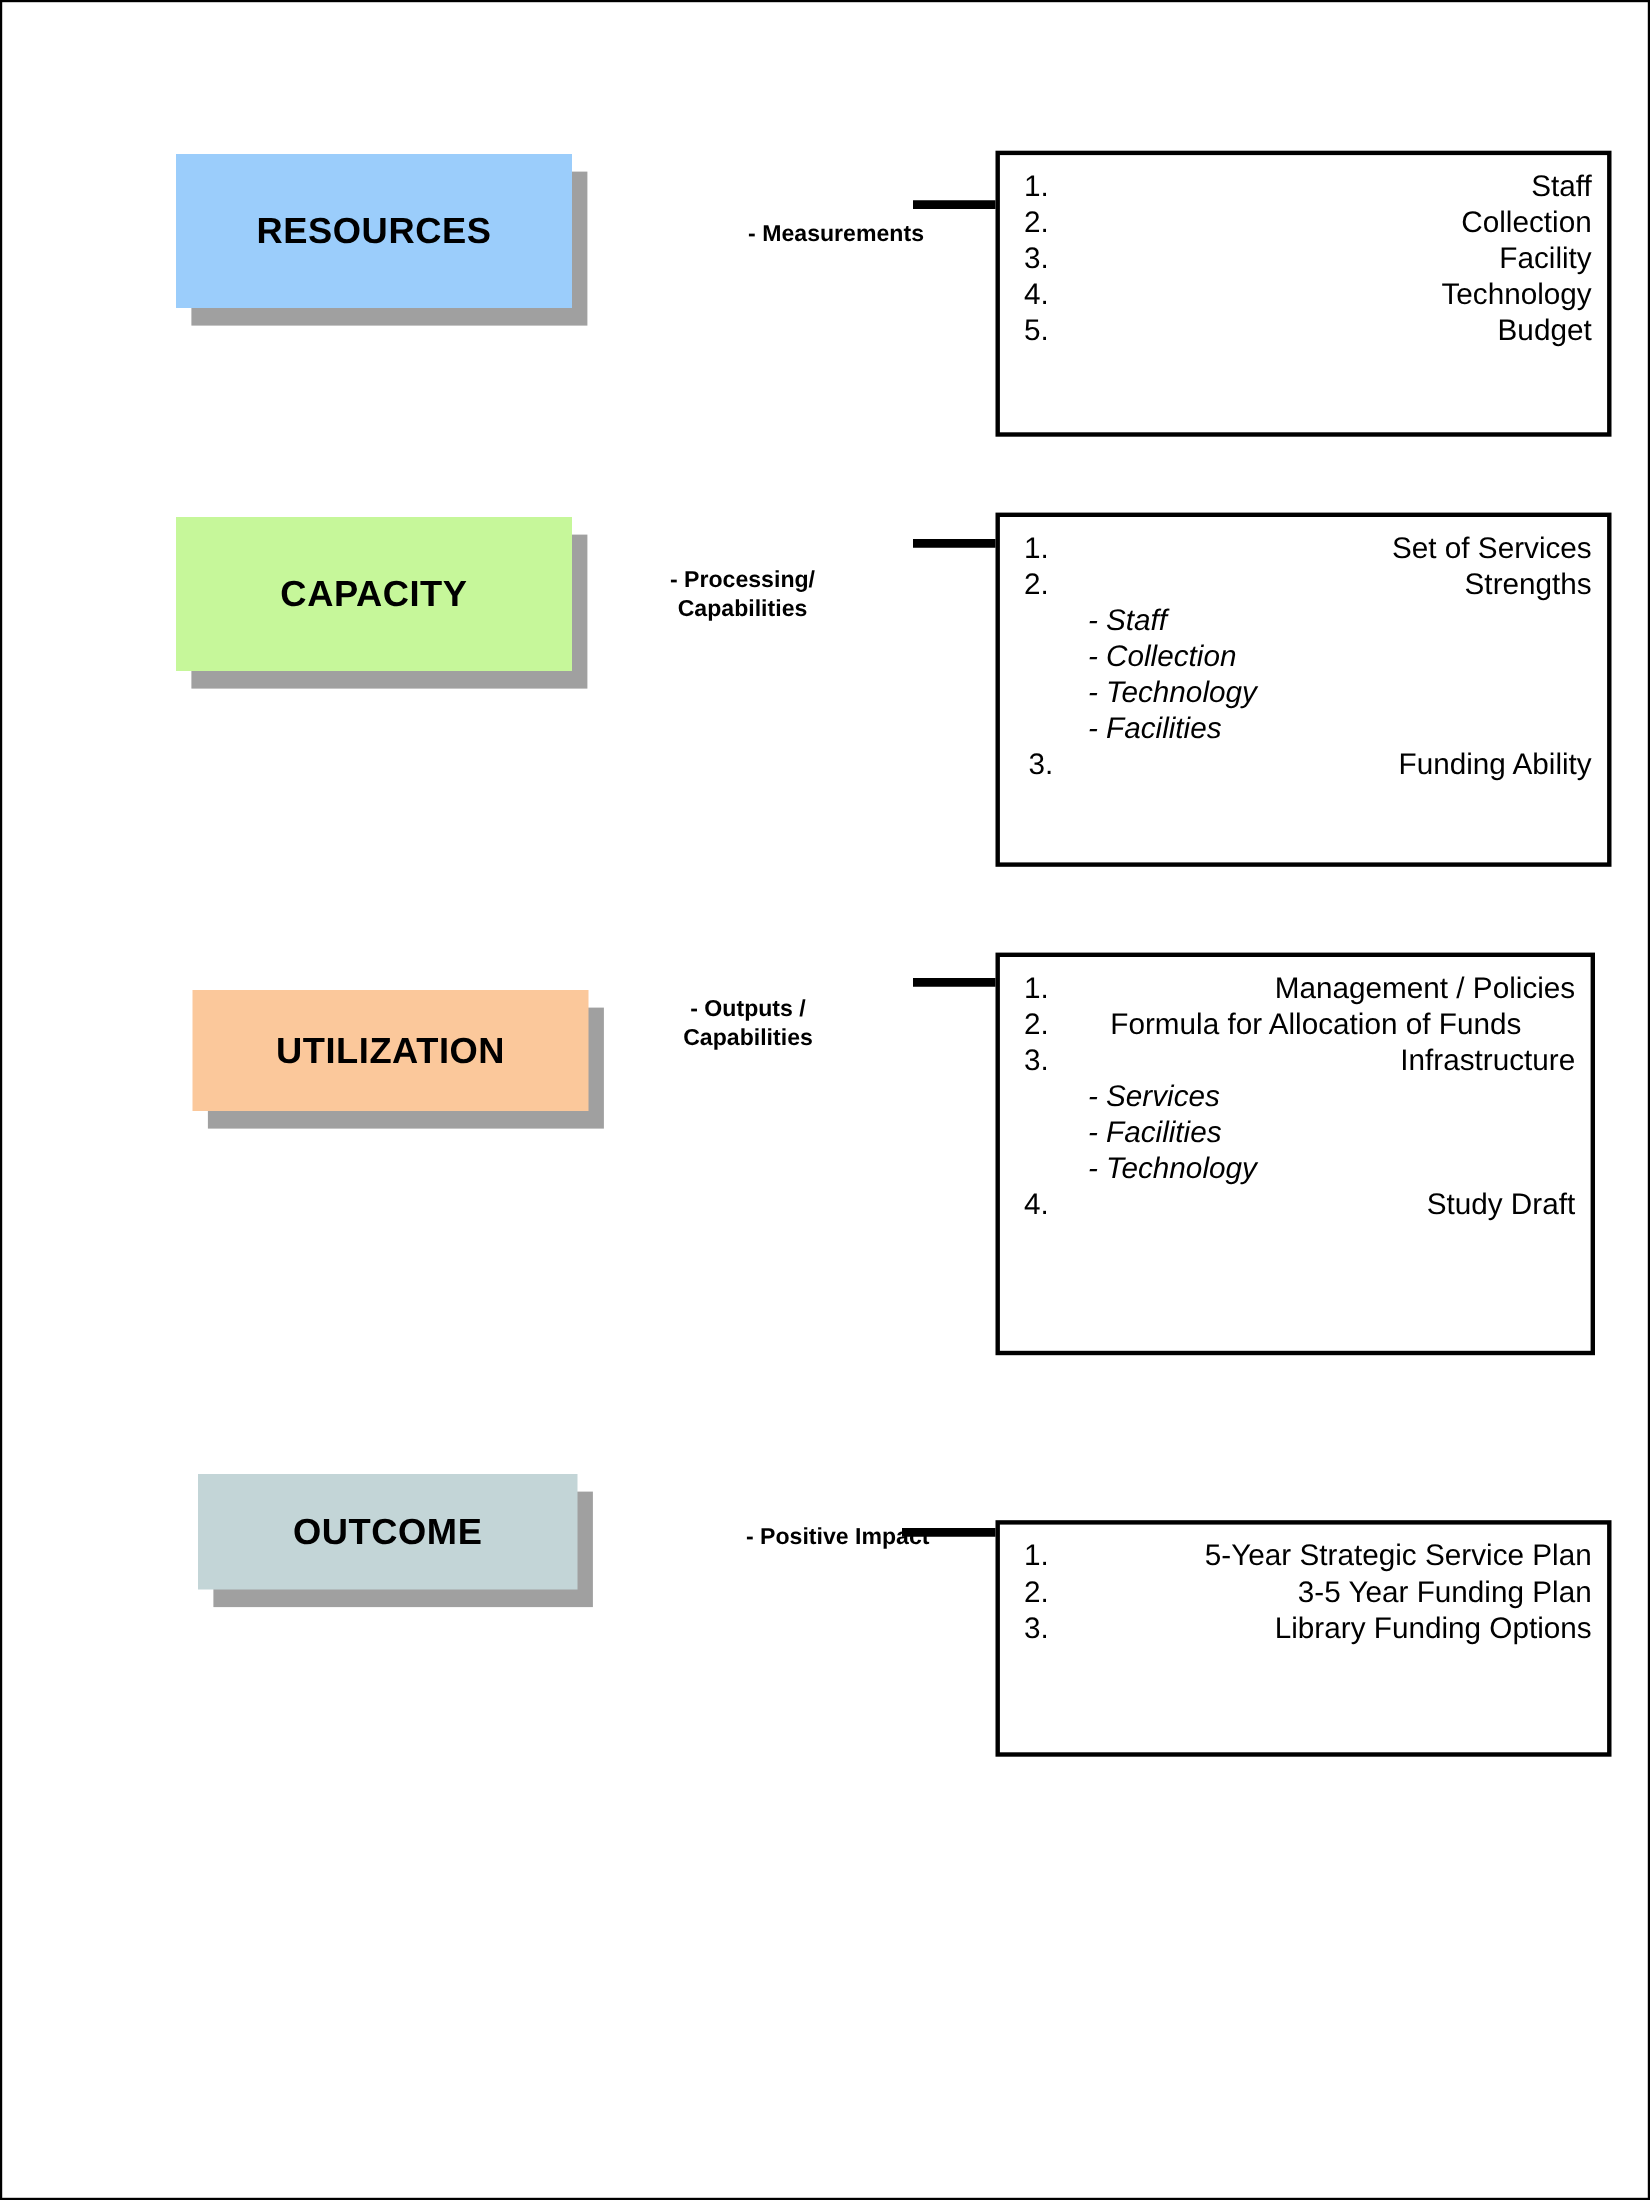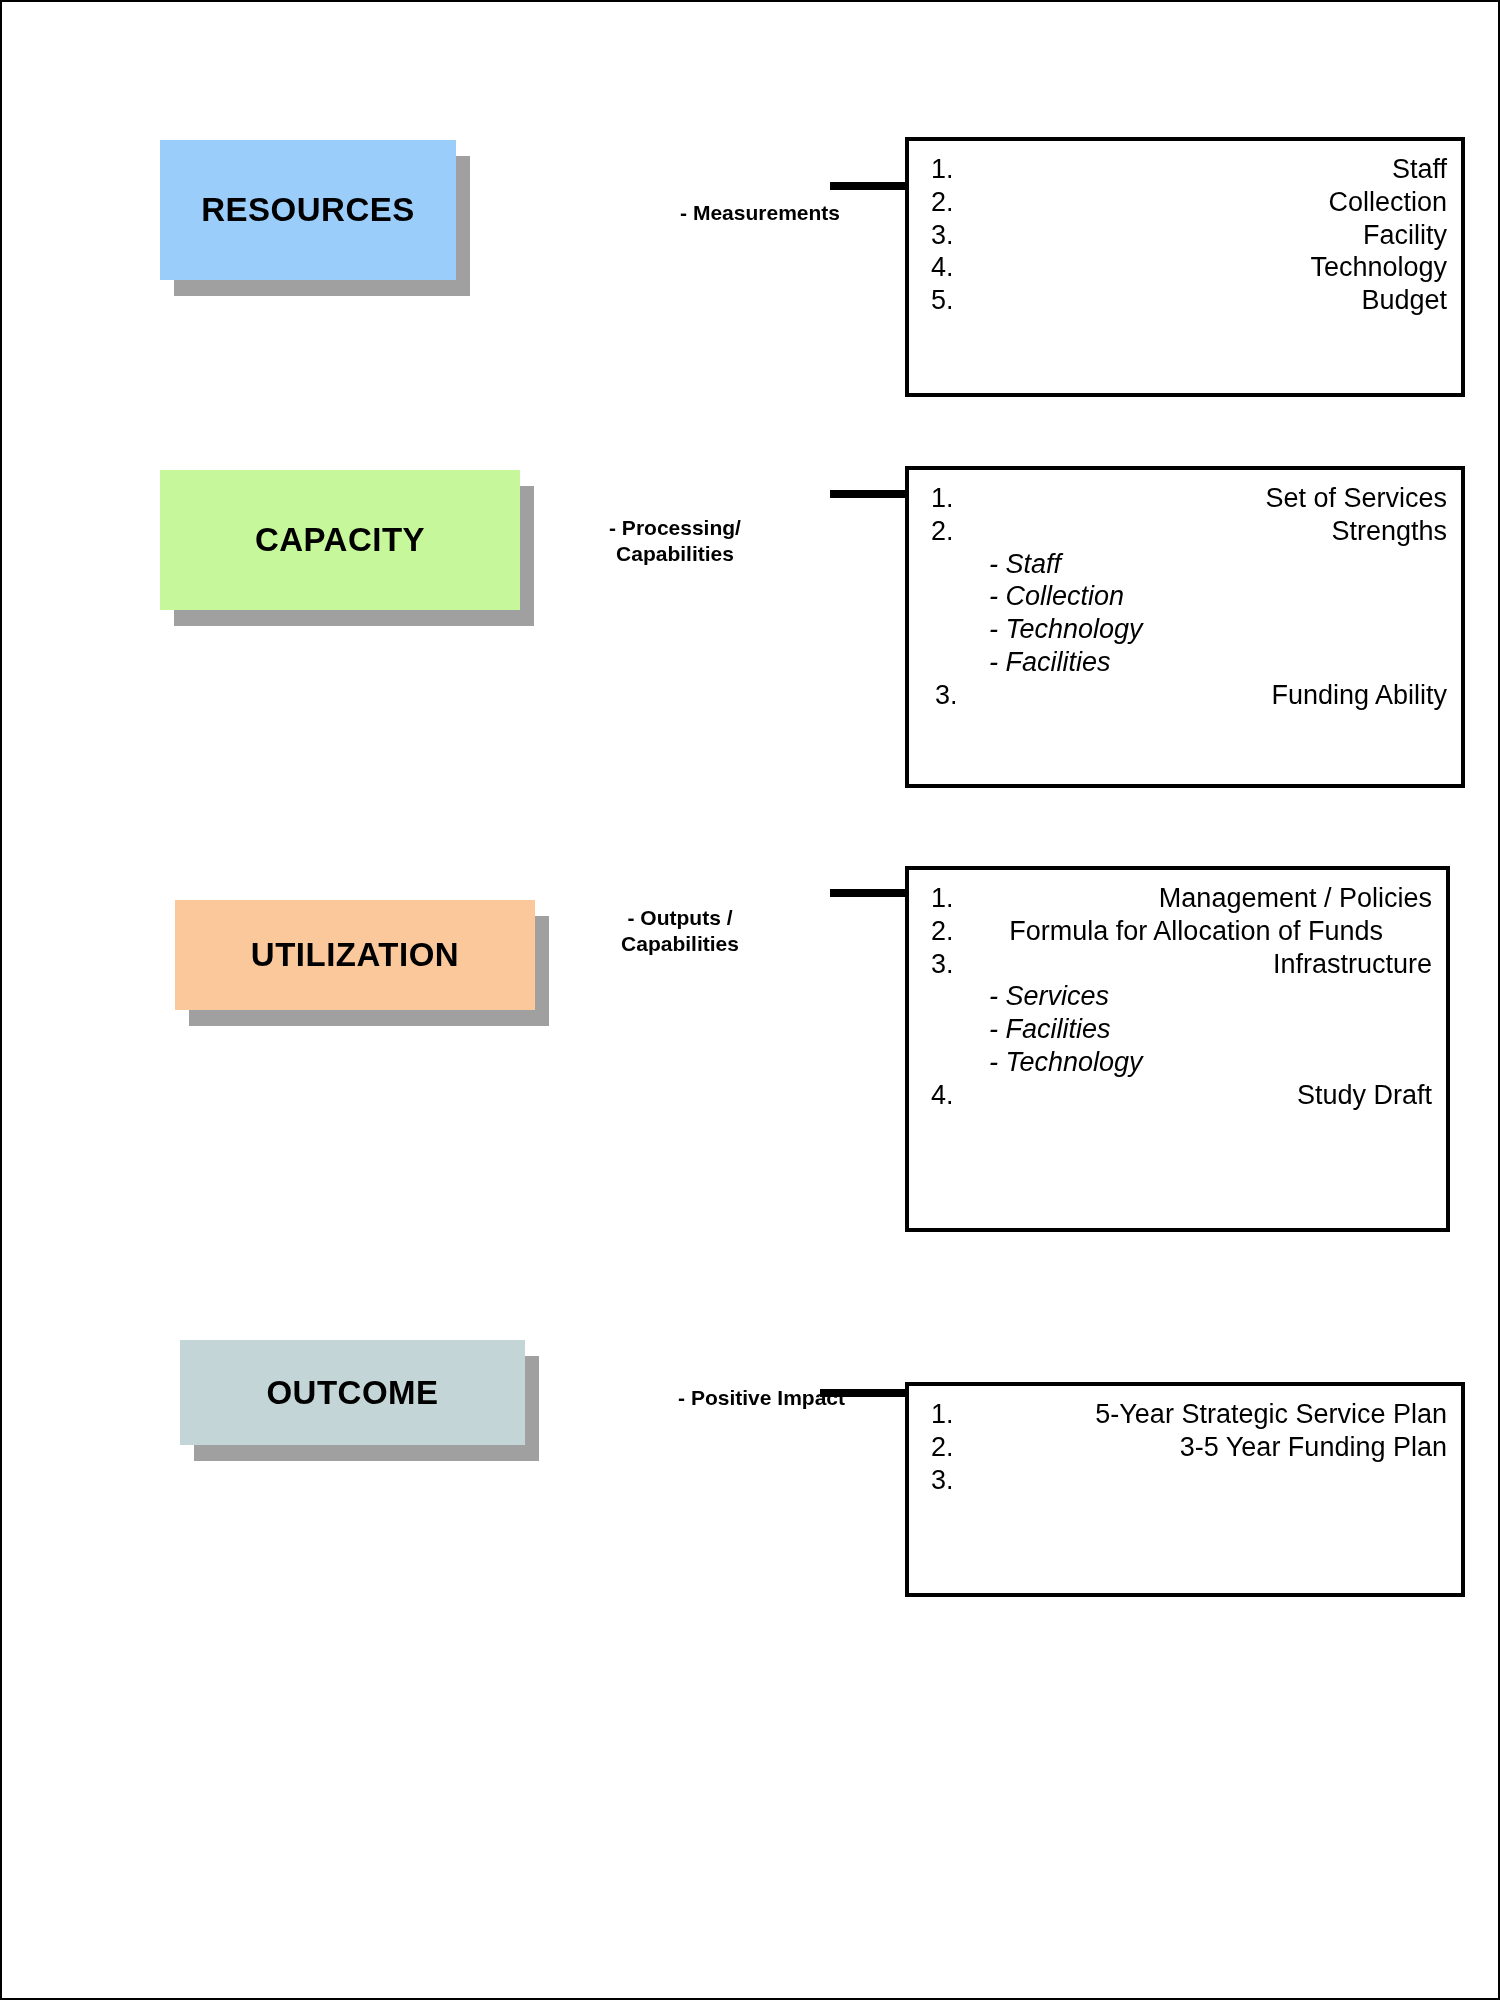--- a/index.html
+++ b/index.html
@@ -127,21 +127,21 @@
   .li-wide .li-text { max-width: 400px; }
 </style>
 </head>
 <body>
 
 <div class="page-frame"></div>
 <div class="canvas">
 
   <div class="stage-row" style="left:0; top:0; width:1500px; height:330px;">
 
-    <div class="stage-box-wrap" style="left:160px; top:140px; width:296px; height:140px;">
+    <div class="stage-box-wrap" style="left:160px; top:140px; width:360px; height:140px;">
       <div class="stage-shadow"></div>
       <div class="stage-box" style="background:#9BCDFB;">
         <span class="stage-label">RESOURCES</span>
       </div>
     </div>
 
     <div class="connector-caption caption-left" style="left:540px; top:200px; width:300px;">-  Measurements</div>
 
     <div class="arrow" style="left:830px; top:175px; width:100px;">
       <svg width="100" height="22" viewBox="0 0 100 22">
@@ -273,17 +273,18 @@
       <div class="list-item">
         <span class="li-num">1.</span>
         <span class="li-text">5-Year Strategic Service Plan</span>
       </div>
       <div class="list-item">
         <span class="li-num">2.</span>
         <span class="li-text">3-5 Year Funding Plan</span>
       </div>
       <div class="list-item">
         <span class="li-num">3.</span>
+        <span class="li-text">Library Funding Options</span>
       </div>
     </div>
   </div>
 
 </div>
 
 </body></html>

